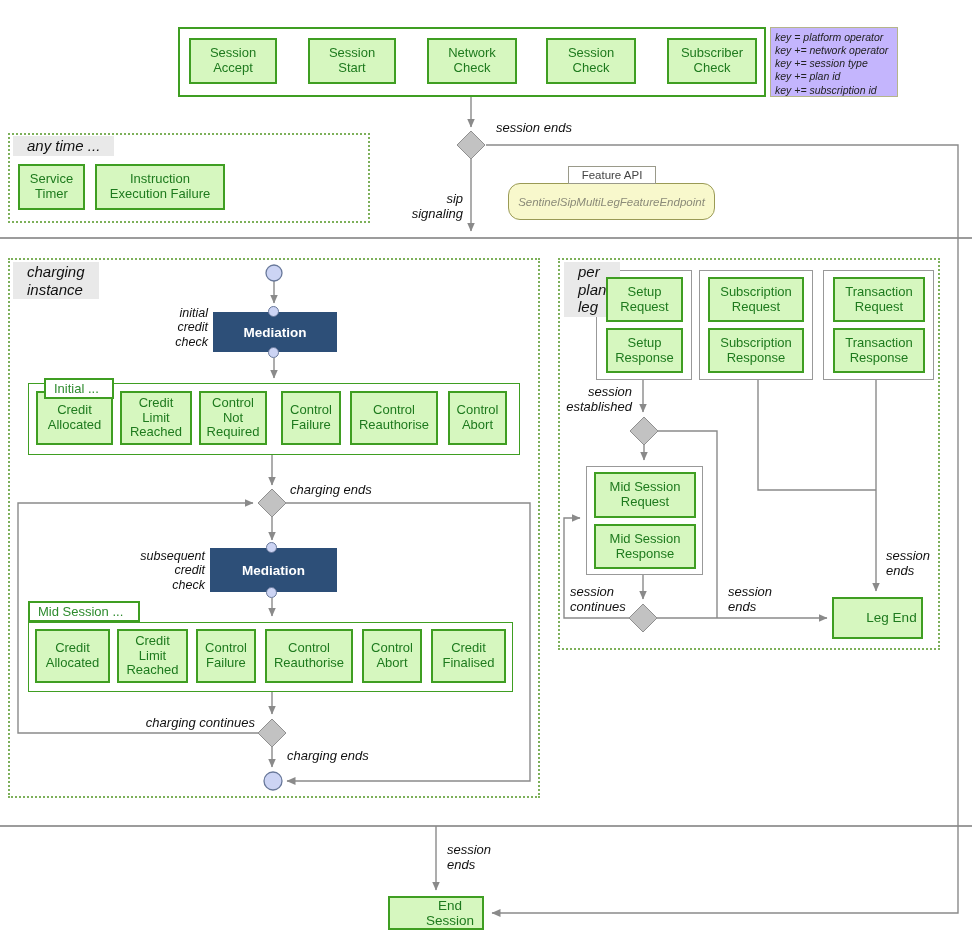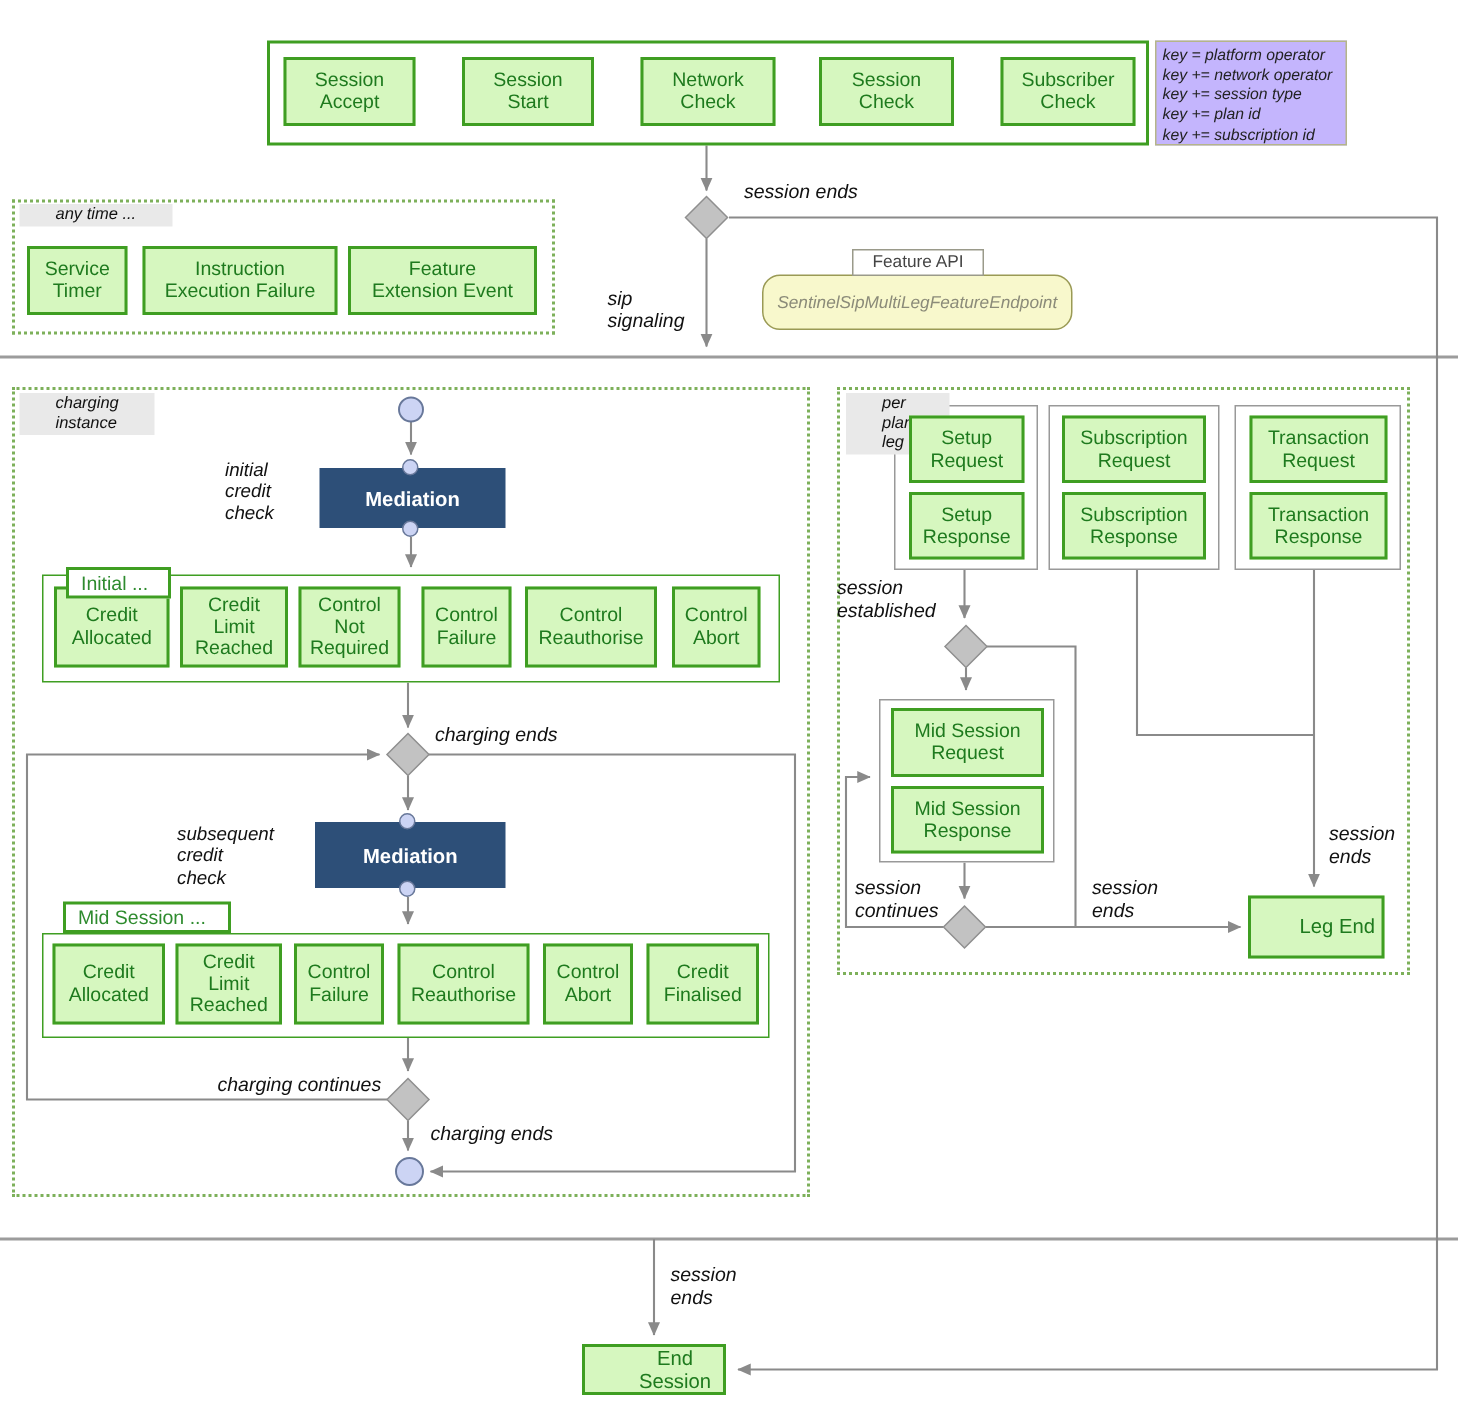--- a/index.html
+++ b/index.html
@@ -9,34 +9,34 @@
         display:flex;align-items:center;justify-content:center;text-align:center;
         font-size:13px;line-height:1.12;white-space:pre-line;box-sizing:border-box;}
   .gbox{position:absolute;z-index:2;background:#fff;border:2px solid #3f9e22;box-sizing:border-box;}
   .wbox{position:absolute;z-index:2;background:#fff;border:1.5px solid #999;box-sizing:border-box;}
   .dotted{position:absolute;z-index:2;background:transparent;border:2px dotted #7db05a;box-sizing:border-box;}
   .hlabel{position:absolute;z-index:3;background:#e2f8cf;border:2px solid #3f9e22;color:#20461d;
           font-style:italic;font-size:13.5px;display:flex;align-items:center;padding:0 8px;box-sizing:border-box;}
   .grouplabel{position:absolute;z-index:4;background:#fff;border:2px solid #3f9e22;color:#2e8b2e;
           font-size:13px;display:flex;align-items:center;padding:0 8px;box-sizing:border-box;}
   .notelabel{position:absolute;z-index:3;background:#e9e9e9;color:#111;font-style:italic;
-          font-size:11px;line-height:1.18;padding:1px 24px;white-space:pre-line;}
+          font-size:15px;line-height:1.18;padding:1px 14px;white-space:pre-line;}
   .ann{position:absolute;z-index:3;color:#111;font-style:italic;font-size:13px;line-height:1.15;white-space:pre-line;}
   .mediation{position:absolute;z-index:3;background:#2d4f78;color:#fff;font-weight:bold;font-size:13.5px;
           display:flex;align-items:center;justify-content:center;box-sizing:border-box;text-align:center;}
   .port{position:absolute;z-index:5;width:11px;height:11px;border-radius:50%;
           background:#ccd4f4;border:1px solid #68789a;box-sizing:border-box;}
   .ybox{position:absolute;z-index:3;background:#c4b5fd;border:1px solid #b5b58a;color:#222;
           font-style:italic;font-size:10.5px;line-height:1.25;padding:3px 4px;white-space:pre-line;box-sizing:border-box;}
   .yround{position:absolute;z-index:3;background:#f8f8cc;border:1.5px solid #9a9a55;border-radius:9px;
           color:#8b8b79;font-style:italic;font-size:11.5px;display:flex;align-items:center;justify-content:center;box-sizing:border-box;}
   .apilabel{position:absolute;z-index:4;background:#fff;border:1.5px solid #9a9a8a;color:#444;font-size:11.5px;
           display:flex;align-items:center;justify-content:center;box-sizing:border-box;}
   .thick{border-width:2.5px;padding-left:28px;}
-  .ra{text-align:left;font-style:italic;}
+  .ra{text-align:right;font-style:italic;}
 </style>
 </head>
 <body>
 
 <div id="stage">
 
   <svg id="wires" width="972" height="935">
     <defs>
       <marker id="arr" markerWidth="11" markerHeight="9" refX="8.5" refY="4" orient="auto" markerUnits="userSpaceOnUse">
         <path d="M0,0 L9,4 L0,8 z" fill="#8a8a8a"></path>
@@ -111,22 +111,20 @@
 key += session type
 key += plan id
 key += subscription id</div>
 
   <div class="dotted" style="left:8px;top:133px;width:362px;height:90px;"></div>
   <div class="notelabel" style="left:13px;top:136px;">any time ...</div>
   <div class="node" style="left:18px;top:164px;width:67px;height:46px;">Service
 Timer</div>
   <div class="node" style="left:95px;top:164px;width:130px;height:46px;">Instruction
 Execution Failure</div>
-  <div class="node" style="left:232px;top:164px;width:126px;height:46px;">Feature
-Extension Event</div>
 
   <div class="ann" style="left:496px;top:121px;">session ends</div>
   <div class="ann ra" style="left:405px;top:192px;width:58px;">sip
 signaling</div>
   <div class="yround" style="left:508px;top:183px;width:207px;height:37px;border-radius:12px;">SentinelSipMultiLegFeatureEndpoint</div>
   <div class="apilabel" style="left:568px;top:166px;width:88px;height:18px;">Feature API</div>
 
   <div class="dotted" style="left:8px;top:258px;width:532px;height:540px;"></div>
   <div class="notelabel" style="left:13px;top:262px;">charging
 instance</div>
@@ -157,21 +155,21 @@
 
   <div class="ann" style="left:290px;top:483px;">charging ends</div>
 
   <div class="ann ra" style="left:118px;top:549px;width:87px;font-size:12.5px;">subsequent
 credit
 check</div>
   <div class="mediation" style="left:210px;top:548px;width:127px;height:44px;">Mediation</div>
   <div class="port" style="left:266px;top:542px;"></div>
   <div class="port" style="left:266px;top:587px;"></div>
 
-  <div class="grouplabel" style="left:28px;top:601px;width:112px;height:21px;margin-left:14px;">Mid Session ...</div>
+  <div class="grouplabel" style="left:28px;top:601px;width:112px;height:21px;">Mid Session ...</div>
   <div class="gbox" style="left:28px;top:622px;width:485px;height:70px;border-width:1.5px;"></div>
   <div class="node" style="left:35px;top:629px;width:75px;height:54px;">Credit
 Allocated</div>
   <div class="node" style="left:117px;top:629px;width:71px;height:54px;">Credit
 Limit
 Reached</div>
   <div class="node" style="left:196px;top:629px;width:60px;height:54px;">Control
 Failure</div>
   <div class="node" style="left:265px;top:629px;width:88px;height:54px;">Control
 Reauthorise</div>

